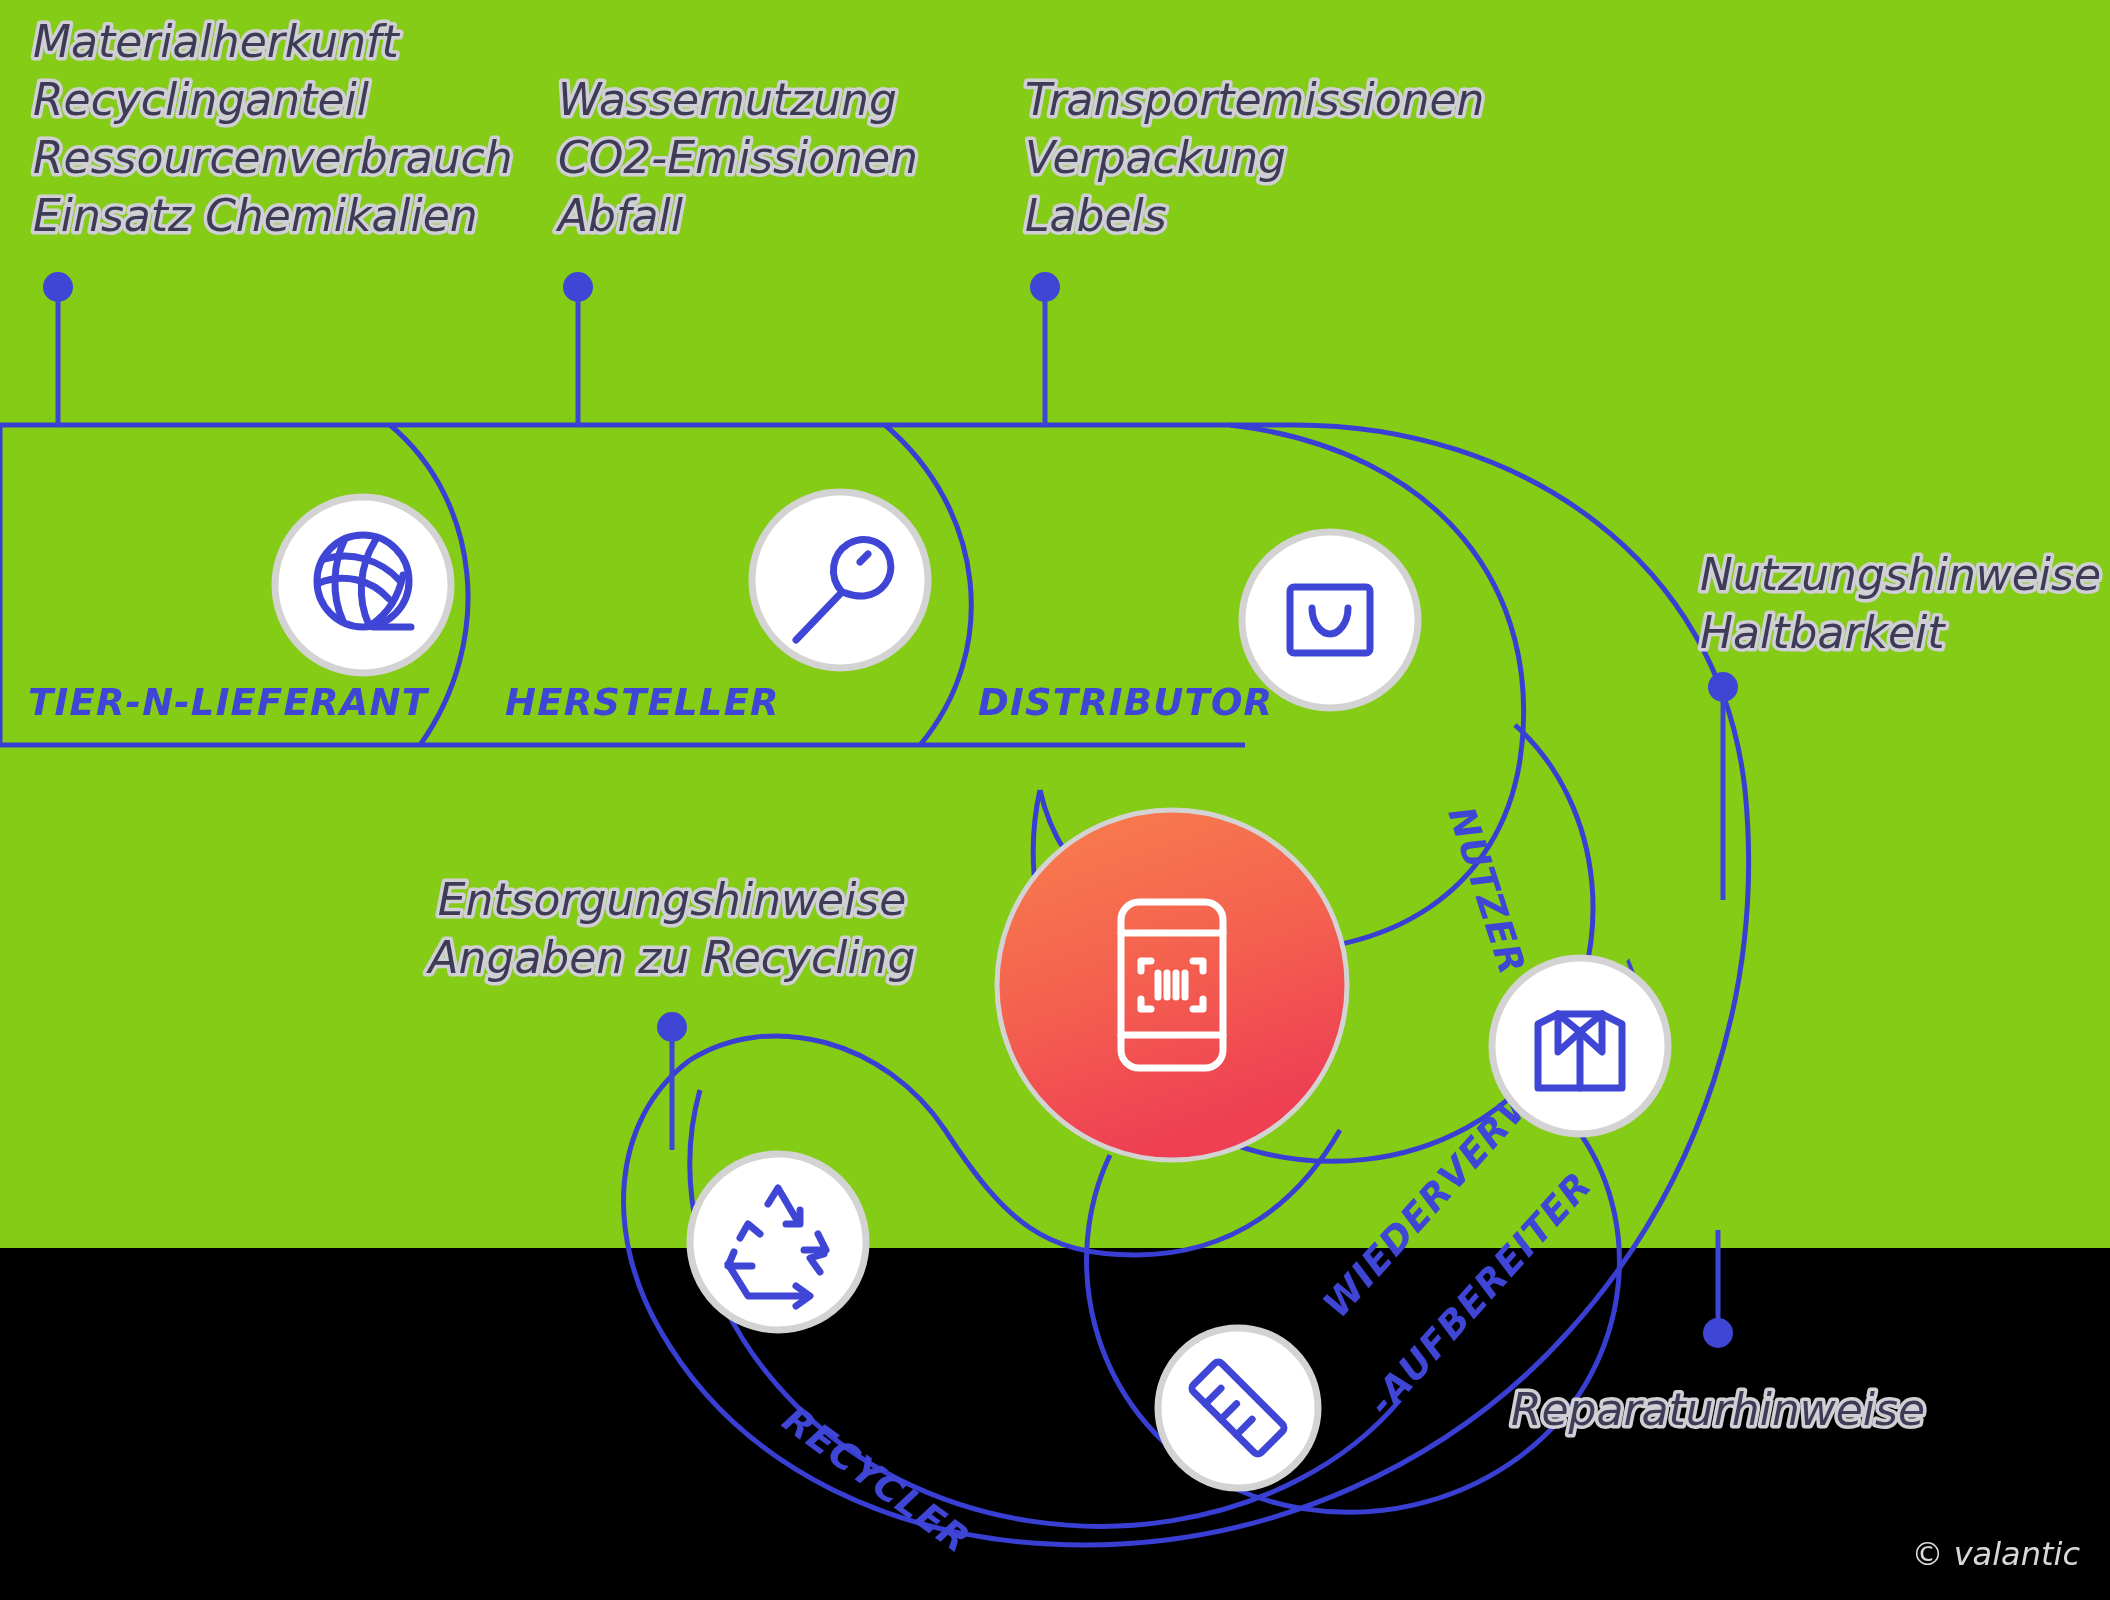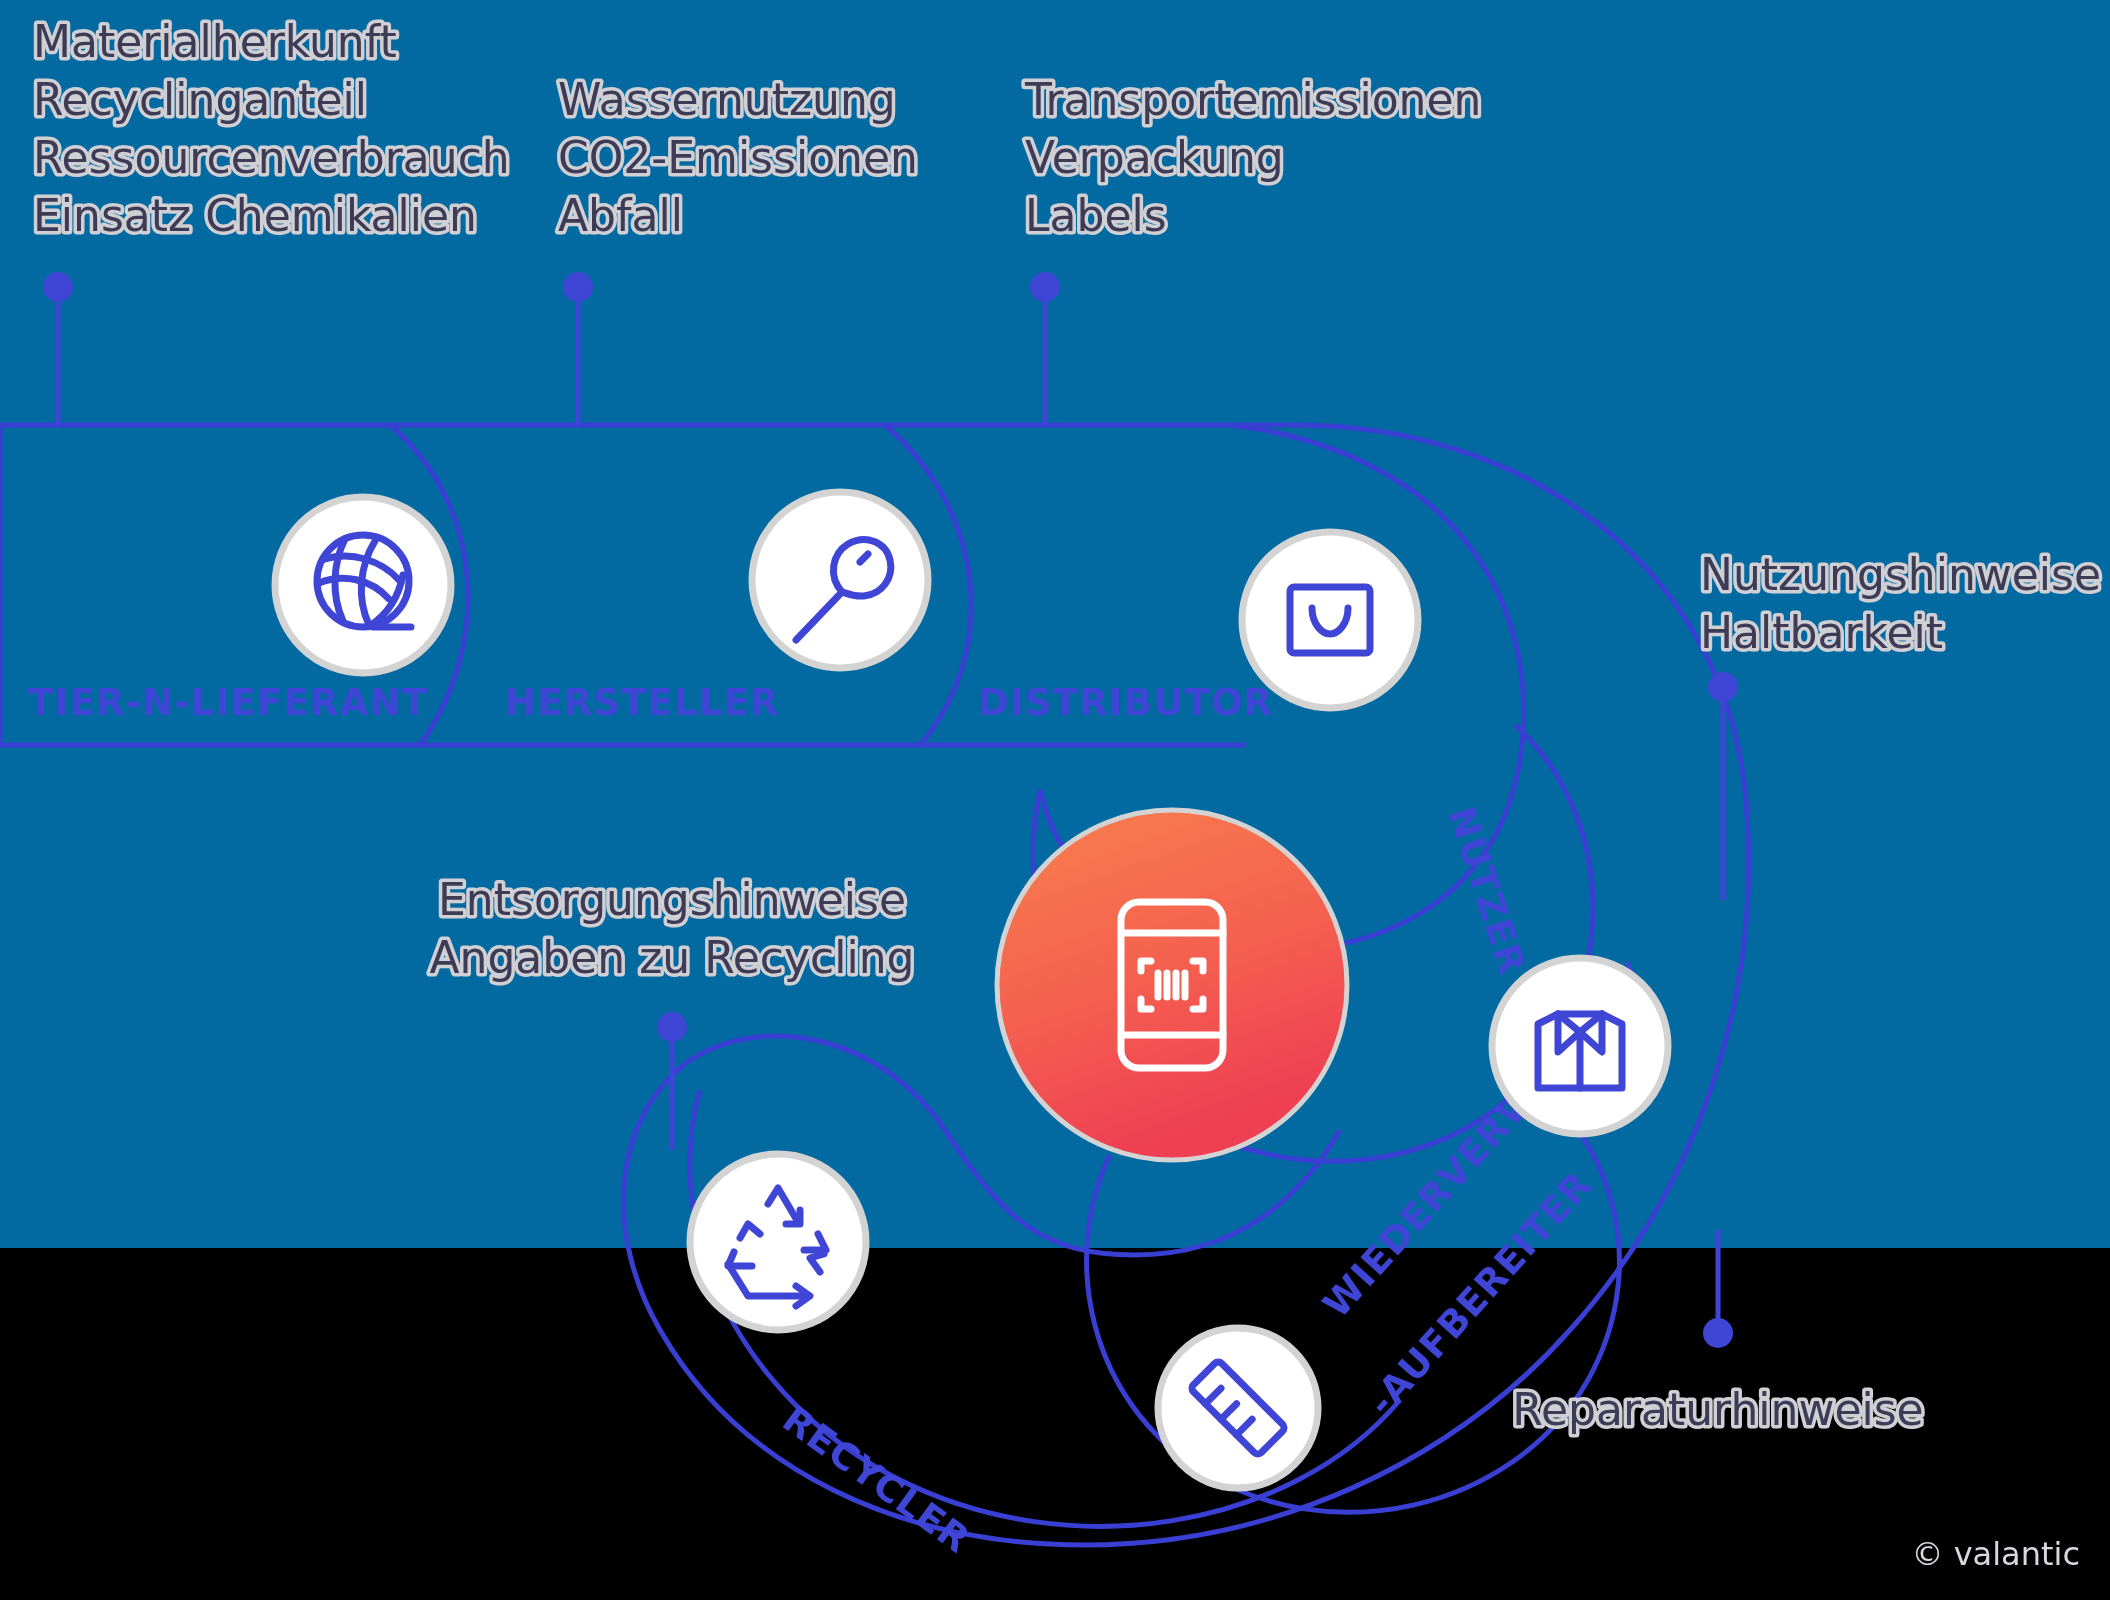--- a/index.html
+++ b/index.html
@@ -1,18 +1,18 @@
 <!DOCTYPE html>
 <html><head>
 <meta charset="utf-8">
 <style>
   html,body{margin:0;padding:0;background:#000;}
   body{width:2110px;height:1600px;overflow:hidden;
        font-family:"DejaVu Sans","Liberation Sans",sans-serif;}
-  #stage{position:relative;width:2110px;height:1248px;background:#0369a1;}
+  #stage{position:relative;width:2110px;height:1248px;background:#84cc16;font-style:italic;}
   #diagram{position:absolute;inset:0;width:2110px;height:1600px;}
   .note-text{fill:#3d3b56;stroke:#cfcfd4;stroke-width:7px;
              paint-order:stroke fill;stroke-linejoin:round;
              font-size:44px;font-weight:400;}
   .stage-label{fill:#3f46d6;font-size:37px;font-weight:700;
                letter-spacing:1.2px;}
   .copyright{fill:#d8d8dc;font-size:32px;font-weight:400;}
   .flowpath{fill:none;stroke:#3a3fd4;stroke-width:5;}
   .leader{stroke:#3f46d6;stroke-width:5;fill:none;}
   .leaderdot{fill:#3f46d6;}

